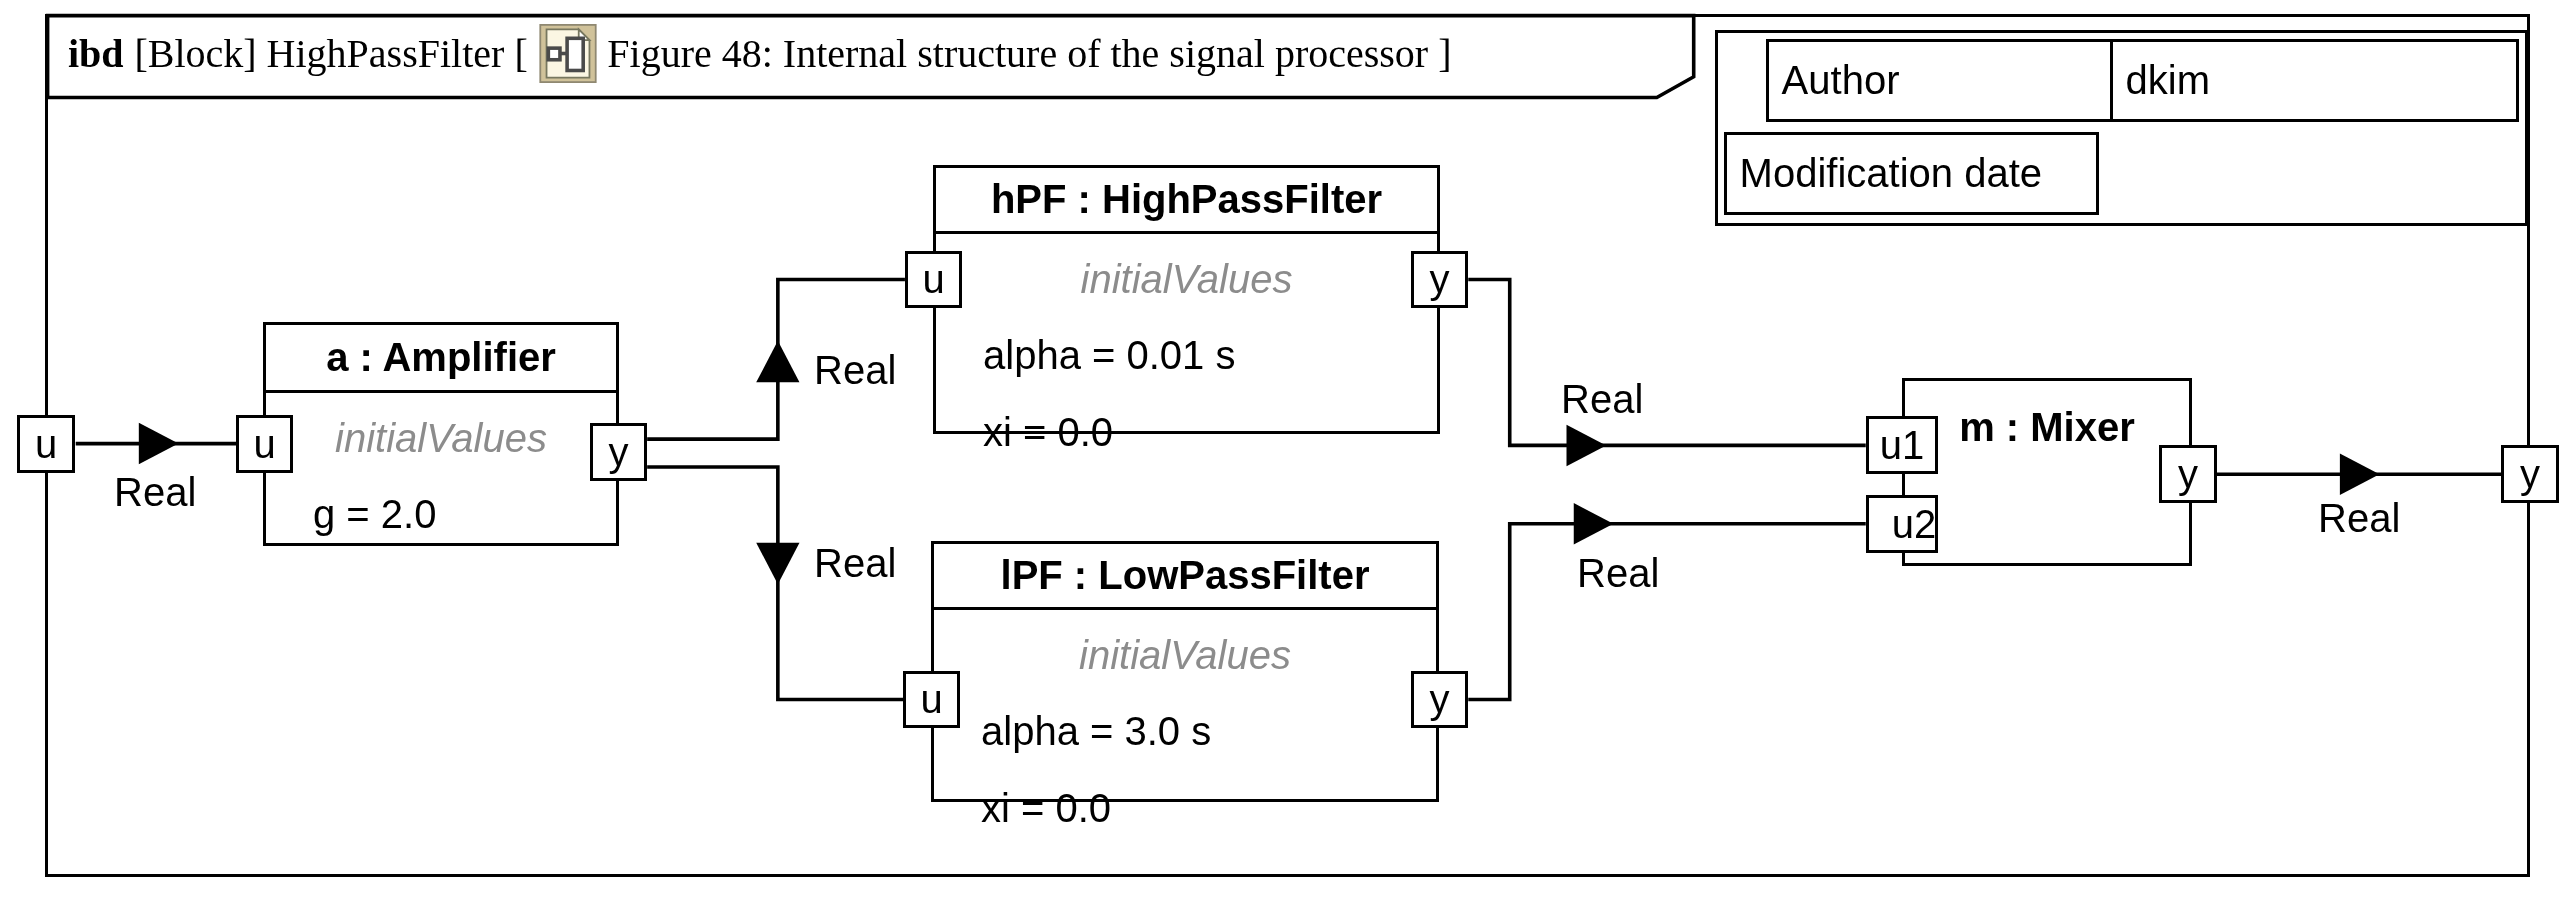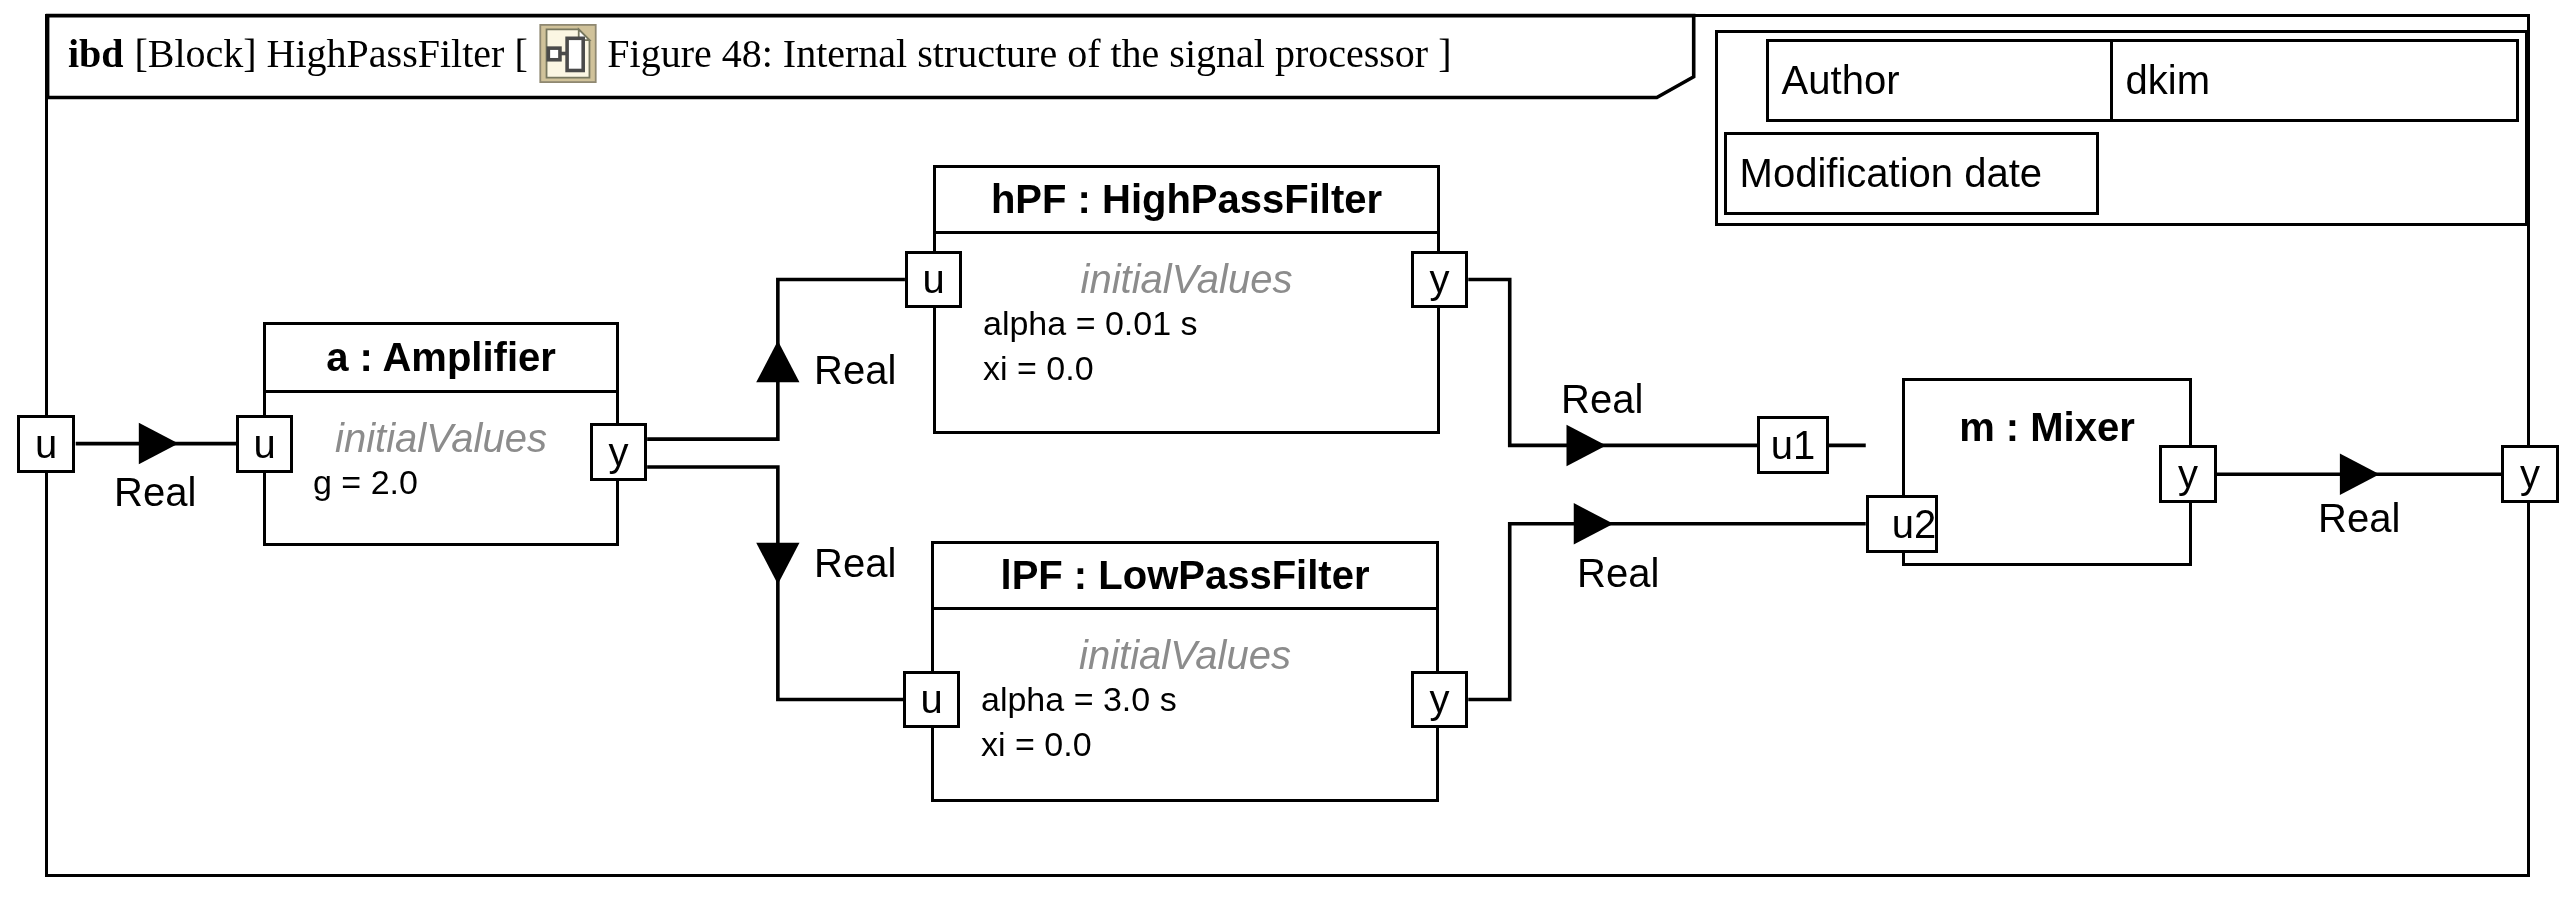--- a/index.html
+++ b/index.html
@@ -16,21 +16,21 @@
   
   .cell{border:3.6px solid #000;box-sizing:border-box;background:#fff;display:flex;align-items:center;
         padding-left:12.6px;font-size:40px;white-space:nowrap;overflow:hidden;}
   #tbl-outer{left:1715px;top:30px;width:813px;height:196px;border:3.6px solid #000;box-sizing:border-box;background:#fff;}
   
   .block{border:3.6px solid #000;box-sizing:border-box;background:#fff;}
   .block-header{border-bottom:3.6px solid #000;box-sizing:border-box;display:flex;align-items:center;justify-content:center;
                 font-weight:bold;font-size:40px;text-align:center;}
   .block-body{padding-top:24px;}
   .stereo{font-style:italic;color:#8c8c8c;text-align:center;font-size:40px;line-height:43px;}
-  .val-line{font-size:34px;line-height:45px;padding-left:47px;white-space:nowrap;}
+  .val-line{font-size:40px;line-height:45px;padding-left:47px;white-space:nowrap;margin-top:32px;}
   .plain-title{font-weight:bold;font-size:40px;text-align:center;padding-top:24px;}
   
   .port{border:3.6px solid #000;box-sizing:border-box;background:#fff;display:flex;align-items:center;justify-content:center;
         font-size:40px;z-index:6;}
   
   .flow-label{font-size:40px;line-height:41px;white-space:nowrap;z-index:5;}
   #connector-layer{left:0;top:0;z-index:4;}
   .blk{z-index:2;}
 </style>
 </head>
@@ -127,21 +127,21 @@
   </div>
   <div class="abs port" style="left:1411px;top:251px;width:57px;height:57px;">
     <span>y</span>
   </div>
   <div class="abs port" style="left:903px;top:671px;width:57px;height:57px;">
     <span>u</span>
   </div>
   <div class="abs port" style="left:1411px;top:671px;width:57px;height:57px;">
     <span>y</span>
   </div>
-  <div class="abs port" style="left:1757px;top:416px;width:72px;height:58px;text-align:right;">
+  <div class="abs port" style="left:1866px;top:416px;width:72px;height:58px;text-align:right;">
     <span>u1</span>
   </div>
   <div class="abs port" style="left:1866px;top:495px;width:72px;height:58px;padding-left:24px;">
     <span>u2</span>
   </div>
   <div class="abs port" style="left:2159px;top:445px;width:58px;height:58px;">
     <span>y</span>
   </div>
   <div class="abs port" style="left:2501px;top:445px;width:58px;height:58px;">
     <span>y</span>

